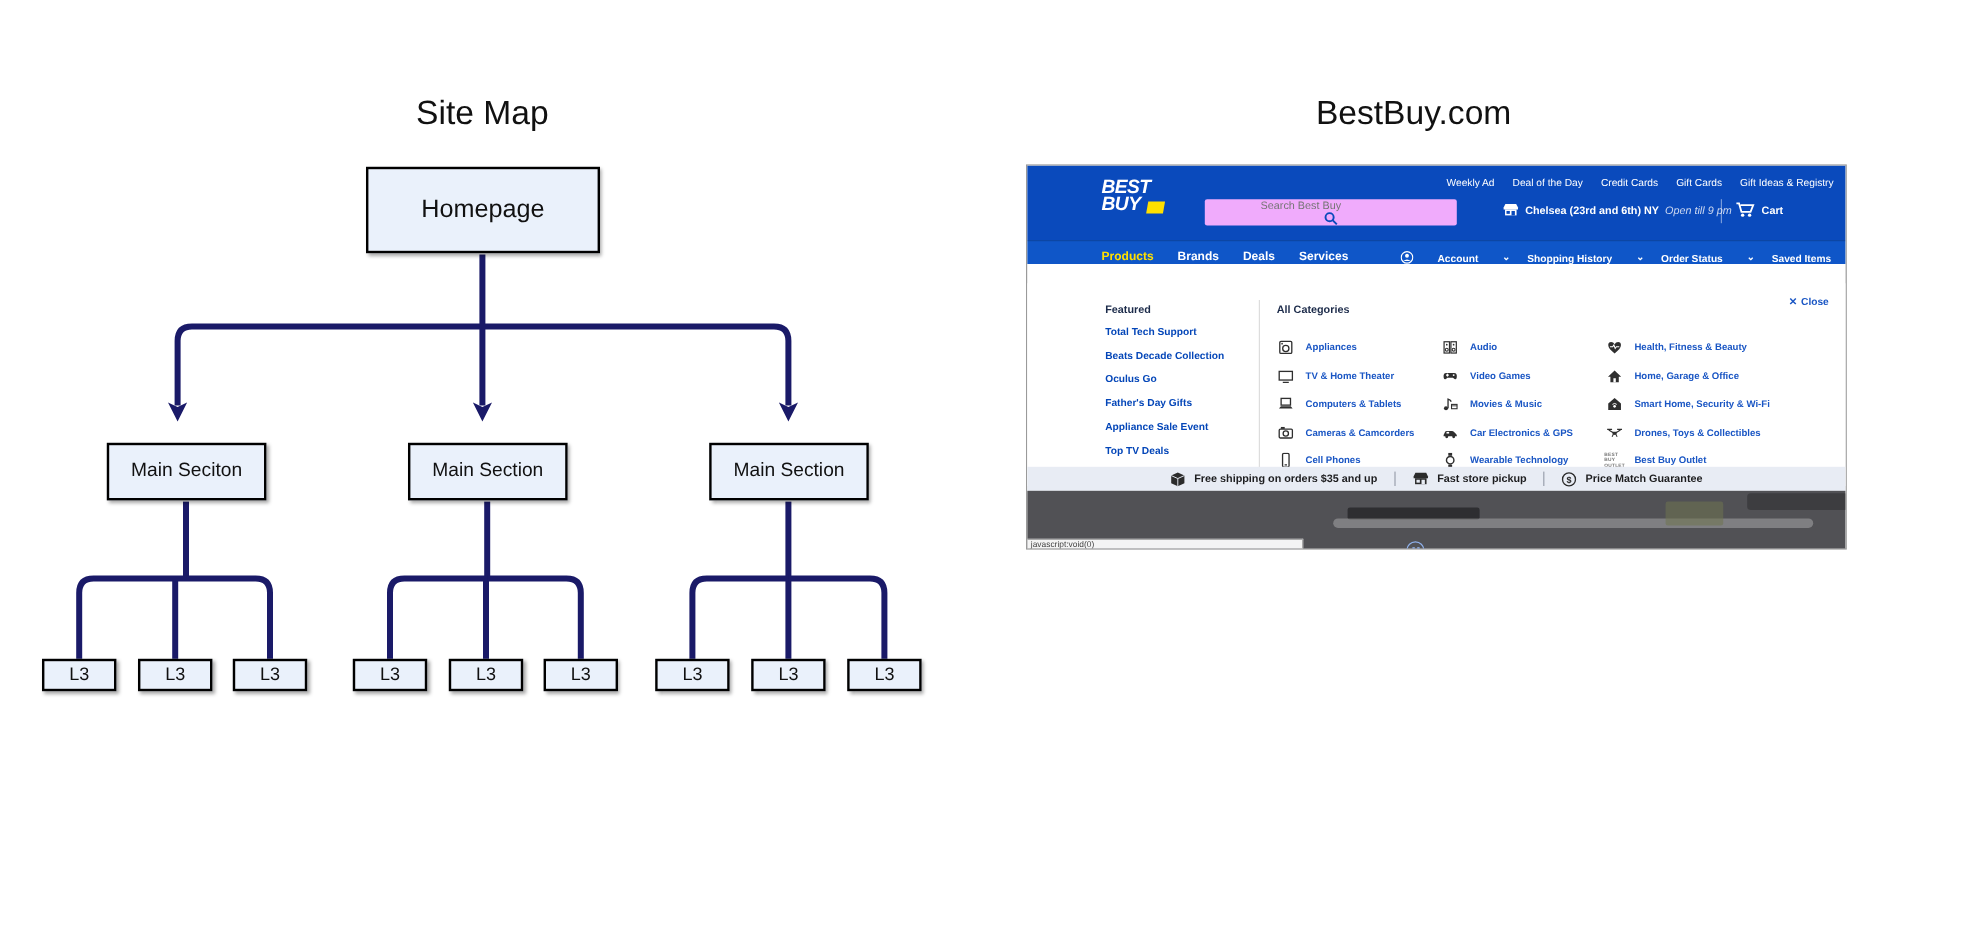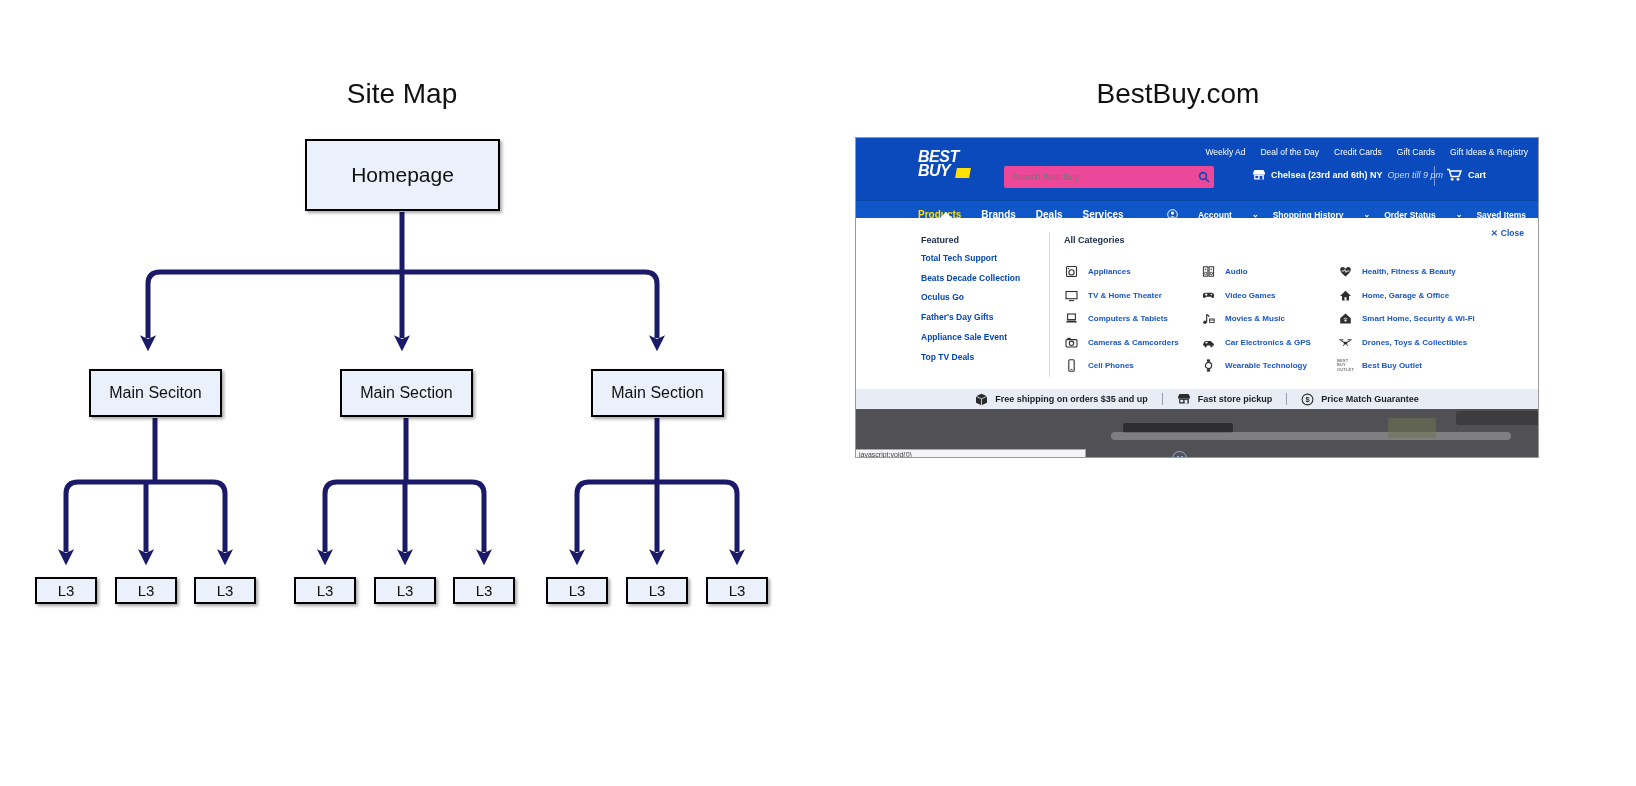--- a/index.html
+++ b/index.html
@@ -7,56 +7,56 @@
   .canvas { position:relative; width:1636px; height:786px; background:#fff; overflow:hidden; }
 
   
   .sm-title { position:absolute; left:252px; top:78px; width:300px; text-align:center;
               font-size:28px; color:#111; }
   .sm-box { position:absolute; background:#eaf1fb; border:2px solid #000;
             display:flex; align-items:center; justify-content:center; color:#111;
             box-shadow:2px 2px 3px rgba(0,0,0,0.35); }
   .sm-home { left:305px; top:139px; width:195px; height:72px; font-size:21px; }
   .sm-main { top:369px; width:133px; height:48px; font-size:16px; }
-  .sm-l3   { top:577px; width:62px; height:27px; font-size:15px; }
+  .sm-l3   { top:549px; width:62px; height:27px; font-size:15px; }
   .sm-arrows { position:absolute; left:0; top:0; pointer-events:none; }
 
   
   .bb-title { position:absolute; left:1028px; top:78px; width:300px; text-align:center;
               font-size:28px; color:#111; }
   .bb-frame { position:absolute; left:855px; top:137px; width:684px; height:321px;
               border:1px solid #9a9a9a; background:#fff; overflow:hidden; }
   .bb-header { position:absolute; left:0; top:0; width:100%; height:62px; background:#0a4abc; }
   .bb-logo { position:absolute; left:62px; top:12px; color:#fff; font-weight:bold;
              font-style:italic; font-size:16px; line-height:14px; letter-spacing:-0.5px; }
   .bb-logo .tag { position:absolute; left:38px; top:18px; width:14px; height:10px;
                   background:#ffe000; transform:skewX(-10deg); }
   .bb-util { position:absolute; right:10px; top:9px; display:flex; gap:15px; }
   .bb-util span { color:#fff; font-size:8.5px; font-weight:500; cursor:pointer; }
   .bb-search { position:absolute; left:148px; top:28px; width:210px; height:22px;
-               background:#ec4899; border-radius:2px; display:flex; align-items:center; }
+               background:#f0abfc; border-radius:2px; display:flex; align-items:center;flex-direction:column; }
   .bb-search input { flex:1; border:0; outline:0; font-size:9px; padding:0 8px;
                      color:#333; background:transparent; font-family:"Liberation Sans",sans-serif; }
   .bb-search .mag { width:20px; display:flex; align-items:center; justify-content:center; cursor:pointer; }
   .bb-store { position:absolute; left:396px; top:31px; display:flex; align-items:center; gap:5px; color:#fff; }
   .bb-store .nm { font-size:9px; font-weight:bold; }
   .bb-store .hrs { font-size:9px; font-style:italic; color:#cdd8f0; }
   .bb-hdiv { position:absolute; left:578px; top:28px; width:1px; height:20px; background:rgba(255,255,255,0.45); }
   .bb-cart { position:absolute; left:590px; top:30px; display:flex; align-items:center; gap:5px;
              color:#fff; font-size:9px; font-weight:600; cursor:pointer; }
   .bb-nav { position:absolute; left:0; top:62px; width:100%; height:20px; background:#0f56c8;
             display:flex; align-items:flex-end; border-top:1px solid rgba(0,0,0,0.18); }
   .bb-nav-left { display:flex; gap:20px; margin-left:62px; }
   .bb-nav-left .nav-item { color:#fff; font-size:10px; font-weight:bold; cursor:pointer; }
   .bb-nav-left .nav-item.active { color:#ffe000; }
   .bb-nav-right { display:flex; gap:14px; margin-left:auto; margin-right:12px; align-items:center; }
   .bb-nav-right .nav-ritem { color:#fff; font-size:8.5px; font-weight:600; cursor:pointer;
                              display:flex; align-items:center; gap:20px; }
   .caret { font-size:8px; line-height:6px; }
-  .bb-menu { position:absolute; left:0; top:80px; width:100%; height:169px; background:#fff; }
+  .bb-menu { position:absolute; left:0; top:98px; width:100%; height:169px; background:#fff; }
   .menu-caret { position:absolute; left:84px; top:-6px; width:0; height:0;
                 border-left:6px solid transparent; border-right:6px solid transparent;
                 border-bottom:6px solid #fff; }
   .bb-close { position:absolute; right:14px; top:10px; color:#1a56c4; font-size:8.5px;
               font-weight:bold; cursor:pointer; }
   .bb-close .x { margin-right:3px; }
   .menu-h { color:#1c2b4a; font-size:9px; font-weight:bold; }
   .feat { position:absolute; left:65px; top:17px; width:120px; }
   .feat-link { margin-top:8px; color:#0446b8; font-size:8.5px; font-weight:bold;
                line-height:11.7px; cursor:pointer; }

